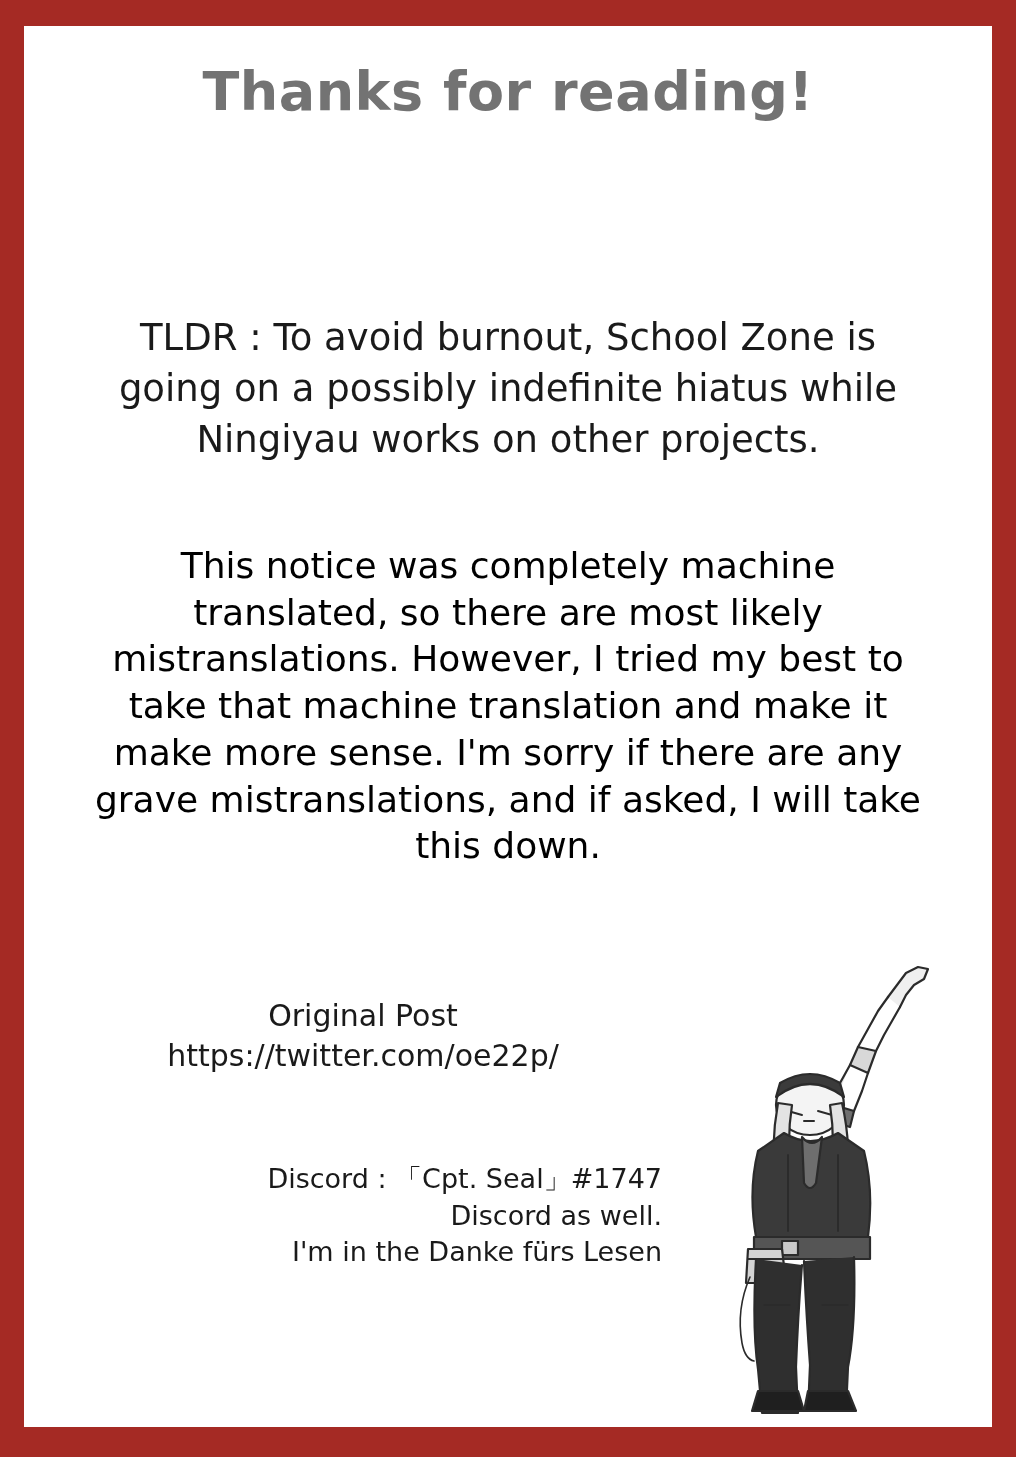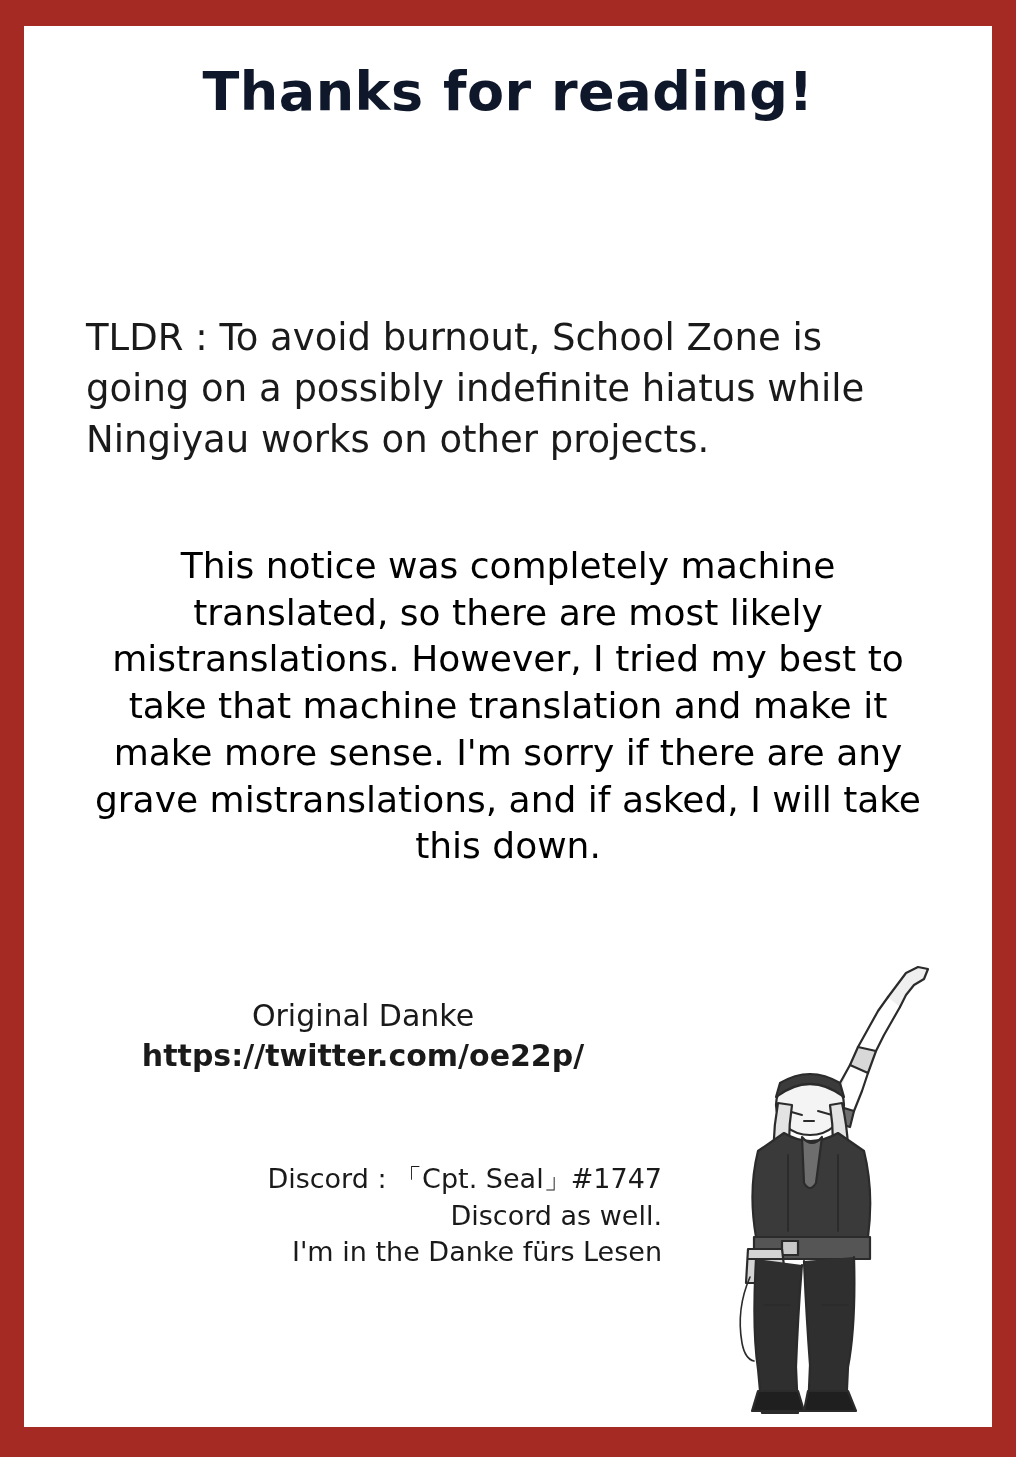--- a/index.html
+++ b/index.html
@@ -27,27 +27,28 @@
     height: 100%;
     background: #ffffff;
     box-sizing: border-box;
     overflow: hidden;
   }
   .title {
     text-align: center;
     font-family: "DejaVu Sans", sans-serif;
     font-weight: bold;
     font-size: 54px;
-    color: #0f172a;
+    color: #737373;
     letter-spacing: 0.5px;
     line-height: 1.1;
   }
   .tldr {
     margin-top: 190px;
     padding: 0 62px;
+    text-align: center;
     font-size: 37px;
     line-height: 1.38;
     color: #1a1a1a;
     font-weight: 500;
   }
   .notice {
     margin-top: 78px;
     padding: 0 70px;
     text-align: center;
     font-size: 36px;
@@ -67,21 +68,20 @@
   .orig {
     text-align: center;
     font-size: 30px;
     line-height: 1.32;
     color: #1a1a1a;
     font-weight: 500;
   }
   .orig .url {
     display: block;
     word-break: break-all;
-    font-weight: bold;
   }
   .discord {
     margin-top: 86px;
     text-align: right;
     font-size: 27px;
     line-height: 1.35;
     color: #1a1a1a;
     font-weight: 500;
   }
   .figure {
@@ -104,21 +104,21 @@
   <div class="sheet">
 
     <h1 class="title">Thanks for reading!</h1>
 
     <p class="tldr">TLDR : To avoid burnout, School Zone is going on a possibly indefinite hiatus while Ningiyau works on other projects.</p>
 
     <p class="notice">This notice was completely machine translated, so there are most likely mistranslations. However, I tried my best to take that machine translation and make it make more sense. I'm sorry if there are any grave mistranslations, and if asked, I will take this down.</p>
 
     <div class="lower">
       <div class="orig">
-        <div>Original Danke</div>
+        <div>Original Post</div>
         <span class="url">https://twitter.com/oe22p/</span>
       </div>
 
       <div class="discord">
         <div>Discord : 「Cpt. Seal」#1747</div>
         <div>Discord as well.</div>
         <div>I'm in the Danke fürs Lesen</div>
       </div>
     </div>
 

